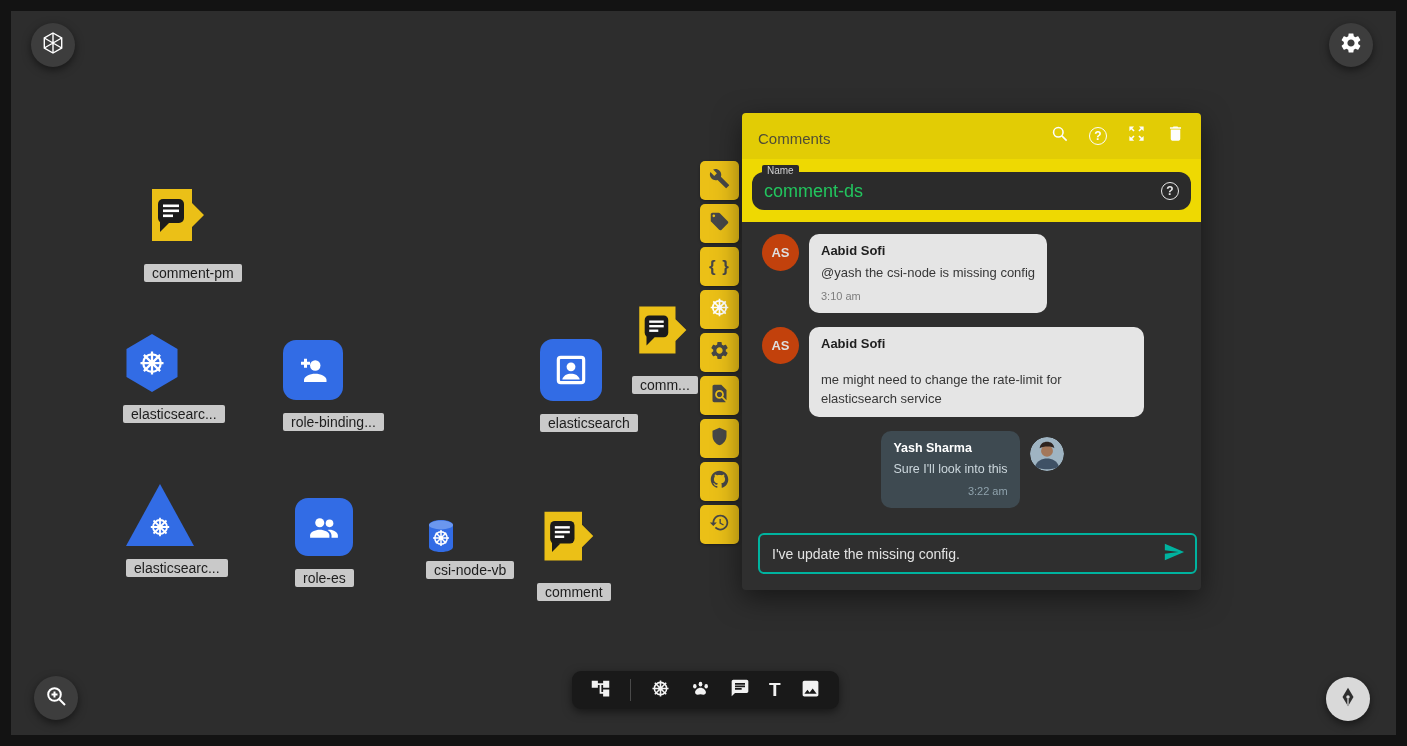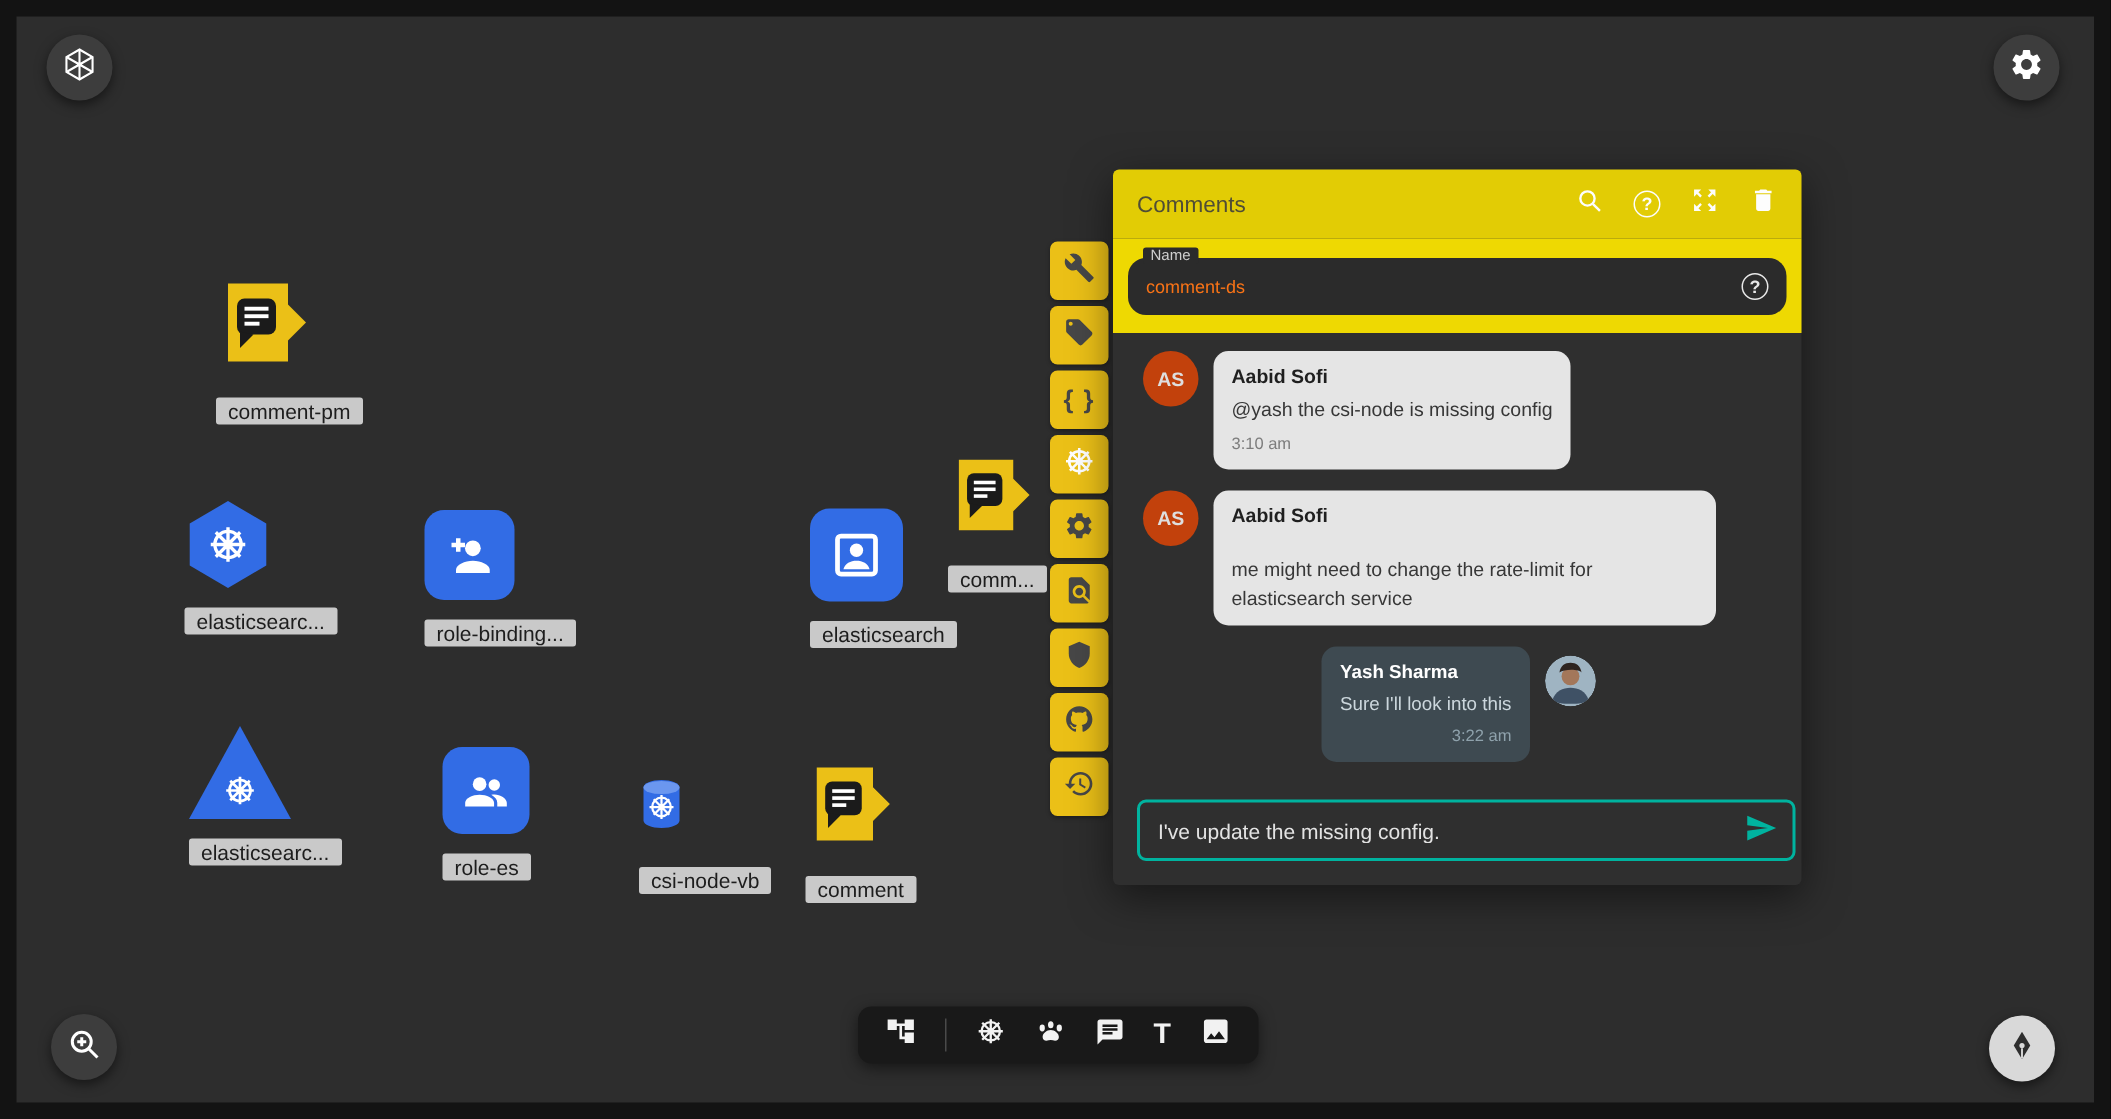--- a/index.html
+++ b/index.html
@@ -42,33 +42,33 @@
   .dock { position:absolute; left:572px; top:671px; height:38px; background:#191919;
           border-radius:9px; display:flex; align-items:center; gap:19px; padding:0 18px;
           color:#f2f2f2; box-shadow:0 3px 10px rgba(0,0,0,.5); z-index:4; }
   .dock-divider { width:1px; height:22px; background:#4a4a4a; }
   .dock .t-glyph { font-size:19px; font-weight:bold; color:#f2f2f2; }
 
   
   .panel { position:absolute; left:742px; top:113px; width:459px; height:477px;
            background:#2f2f2f; border-radius:4px; box-shadow:0 8px 28px rgba(0,0,0,.5);
            display:flex; flex-direction:column; z-index:10; }
-  .panel-header { height:46px; flex:0 0 46px; background:#e2cc05; display:flex; align-items:center;
-                  padding:0 16px; border-radius:4px 4px 0 0; }
+  .panel-header { height:46px; flex:0 0 46px; background:#e2cc05; display:flex; align-items:flex-end;
+                  padding:12px 16px; border-radius:4px 4px 0 0; }
   .panel-title { flex:1; font-size:15px; color:#504d35; }
   .panel-header-icons { display:flex; align-items:center; gap:20px; color:#fdfdfd; }
   .circle-q { width:18px; height:18px; border:1.6px solid currentColor; border-radius:50%;
               font-size:12px; font-weight:bold; display:flex; align-items:center; justify-content:center; }
 
   .name-band { background:#eed902; padding:13px 10px 12px; }
   .name-field { position:relative; height:38px; background:#2b2b2b; border-radius:12px;
                 display:flex; align-items:center; padding:0 12px; }
   .name-label { position:absolute; top:-7px; left:10px; font-size:10px; color:#cfcfcf;
                 background:#2b2b2b; padding:0 5px; border-radius:2px; }
-  .name-value { flex:1; color:#f97316; font-size:12px; }
+  .name-value { flex:1; color:#22c55e; font-size:18px; }
   .name-field .circle-q { color:#e8e8e8; }
 
   .messages { flex:1; padding:12px 14px 0 20px; overflow:hidden; }
   .msg { display:flex; gap:10px; margin-bottom:14px; align-items:flex-start; }
   .msg.right { justify-content:center; padding-right:4px; }
   .avatar { width:37px; height:37px; border-radius:50%; background:#c2410c; color:#dedede;
             font-weight:bold; font-size:13px; display:flex; align-items:center; justify-content:center;
             flex-shrink:0; }
   .avatar-photo { width:34px; height:34px; border-radius:50%; overflow:hidden; flex-shrink:0; margin-top:6px; }
   .avatar-photo svg { display:block; border-radius:50%; }
@@ -288,21 +288,21 @@
 
   <div class="node" style="left:295px;top:498px" data-interactable="true">
     <span class="bsq" style="width:58px;height:58px" data-interactable="false">
         <svg width="34" height="34">
           <use href="#i-users"></use>
         </svg>
       </span>
     <span class="node-label" data-interactable="false">role-es</span>
   </div>
 
-  <div class="node" style="left:426px;top:519px;gap:20px" data-interactable="true">
+  <div class="node" style="left:426px;top:519px;gap:4px" data-interactable="true">
     <span data-interactable="false"><svg width="30" height="34">
           <use href="#i-cylinder"></use>
         </svg></span>
     <span class="node-label" data-interactable="false">csi-node-vb</span>
   </div>
 
   <div class="node" style="left:537px;top:506px" data-interactable="true">
     <span data-interactable="false"><svg width="60" height="60">
           <use href="#i-commentnode"></use>
         </svg></span>

